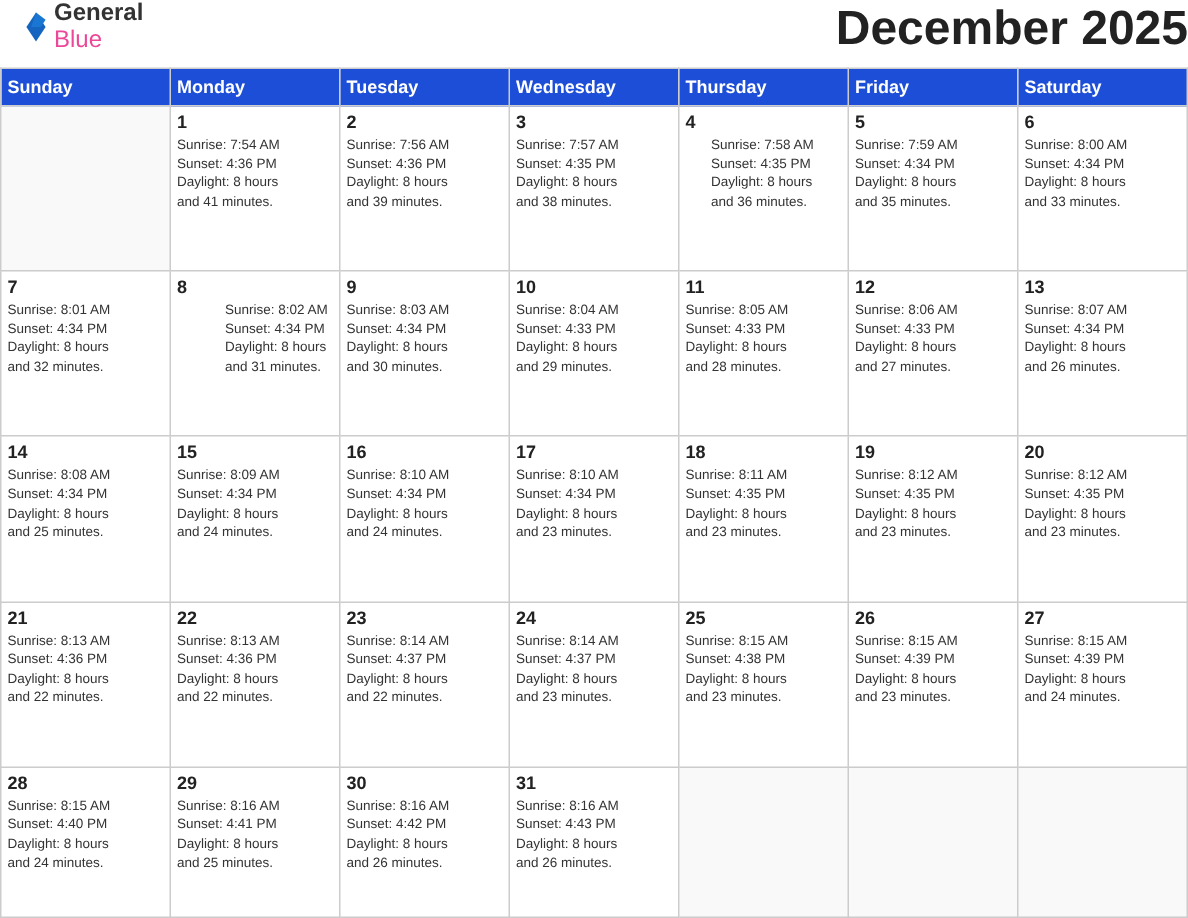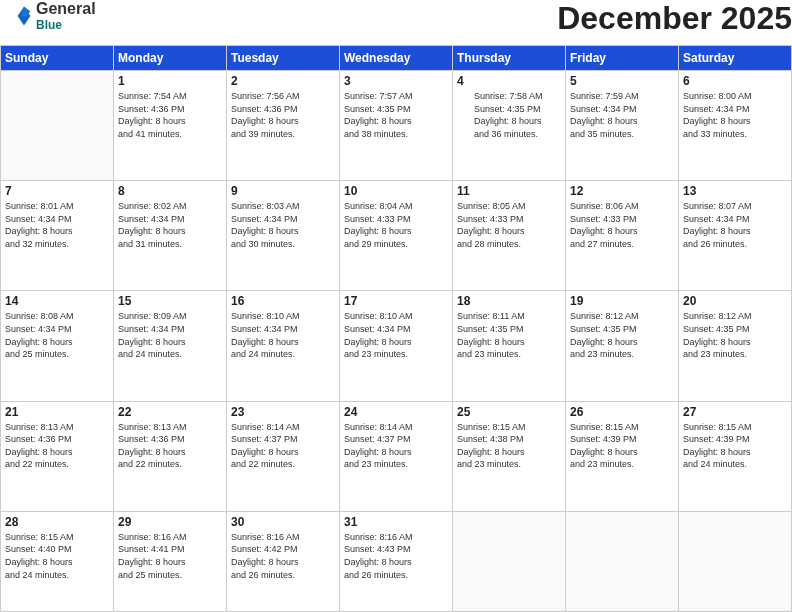--- a/index.html
+++ b/index.html
@@ -96,21 +96,21 @@
 
 <div class="page">
   <div class="header">
     <div class="logo">
       <svg class="logo-icon" viewBox="0 0 40 40">
         <polygon points="30,8 38,20 30,32 22,20" fill="#1565C0"></polygon>
         <polygon points="30,8 38,14 34,20 26,20" fill="#1976D2"></polygon>
       </svg>
       <div>
         <div class="logo-general" style="font-size:16px;font-weight:bold;color:#333;">General</div>
-        <div class="logo-blue" style="font-size:12px;font-weight:bold;color:#0f766e;">Blue</div>
+        <div class="logo-blue" style="font-size:16px;font-weight:normal;color:#ec4899;">Blue</div>
       </div>
     </div>
     <div class="title-block">
       <div class="month-title">December 2025</div>
     </div>
   </div>
 
   <table class="calendar">
     <thead>
       <tr>
@@ -172,21 +172,21 @@
         <tr class="week-row">
           <td>
             <span class="day-num">7</span>
             <div class="day-info" style="white-space: pre-line;">Sunrise: 8:01 AM
 Sunset: 4:34 PM
 Daylight: 8 hours
 and 32 minutes.</div>
           </td>
           <td>
             <span class="day-num">8</span>
-            <div class="day-info" style="white-space: pre-line;">Sunrise: 8:02 AM
+            <div class="day-info" style="white-space: pre-line; margin-left: 32px;">Sunrise: 8:02 AM
 Sunset: 4:34 PM
 Daylight: 8 hours
 and 31 minutes.</div>
           </td>
           <td>
             <span class="day-num">9</span>
             <div class="day-info" style="white-space: pre-line;">Sunrise: 8:03 AM
 Sunset: 4:34 PM
 Daylight: 8 hours
 and 30 minutes.</div>

